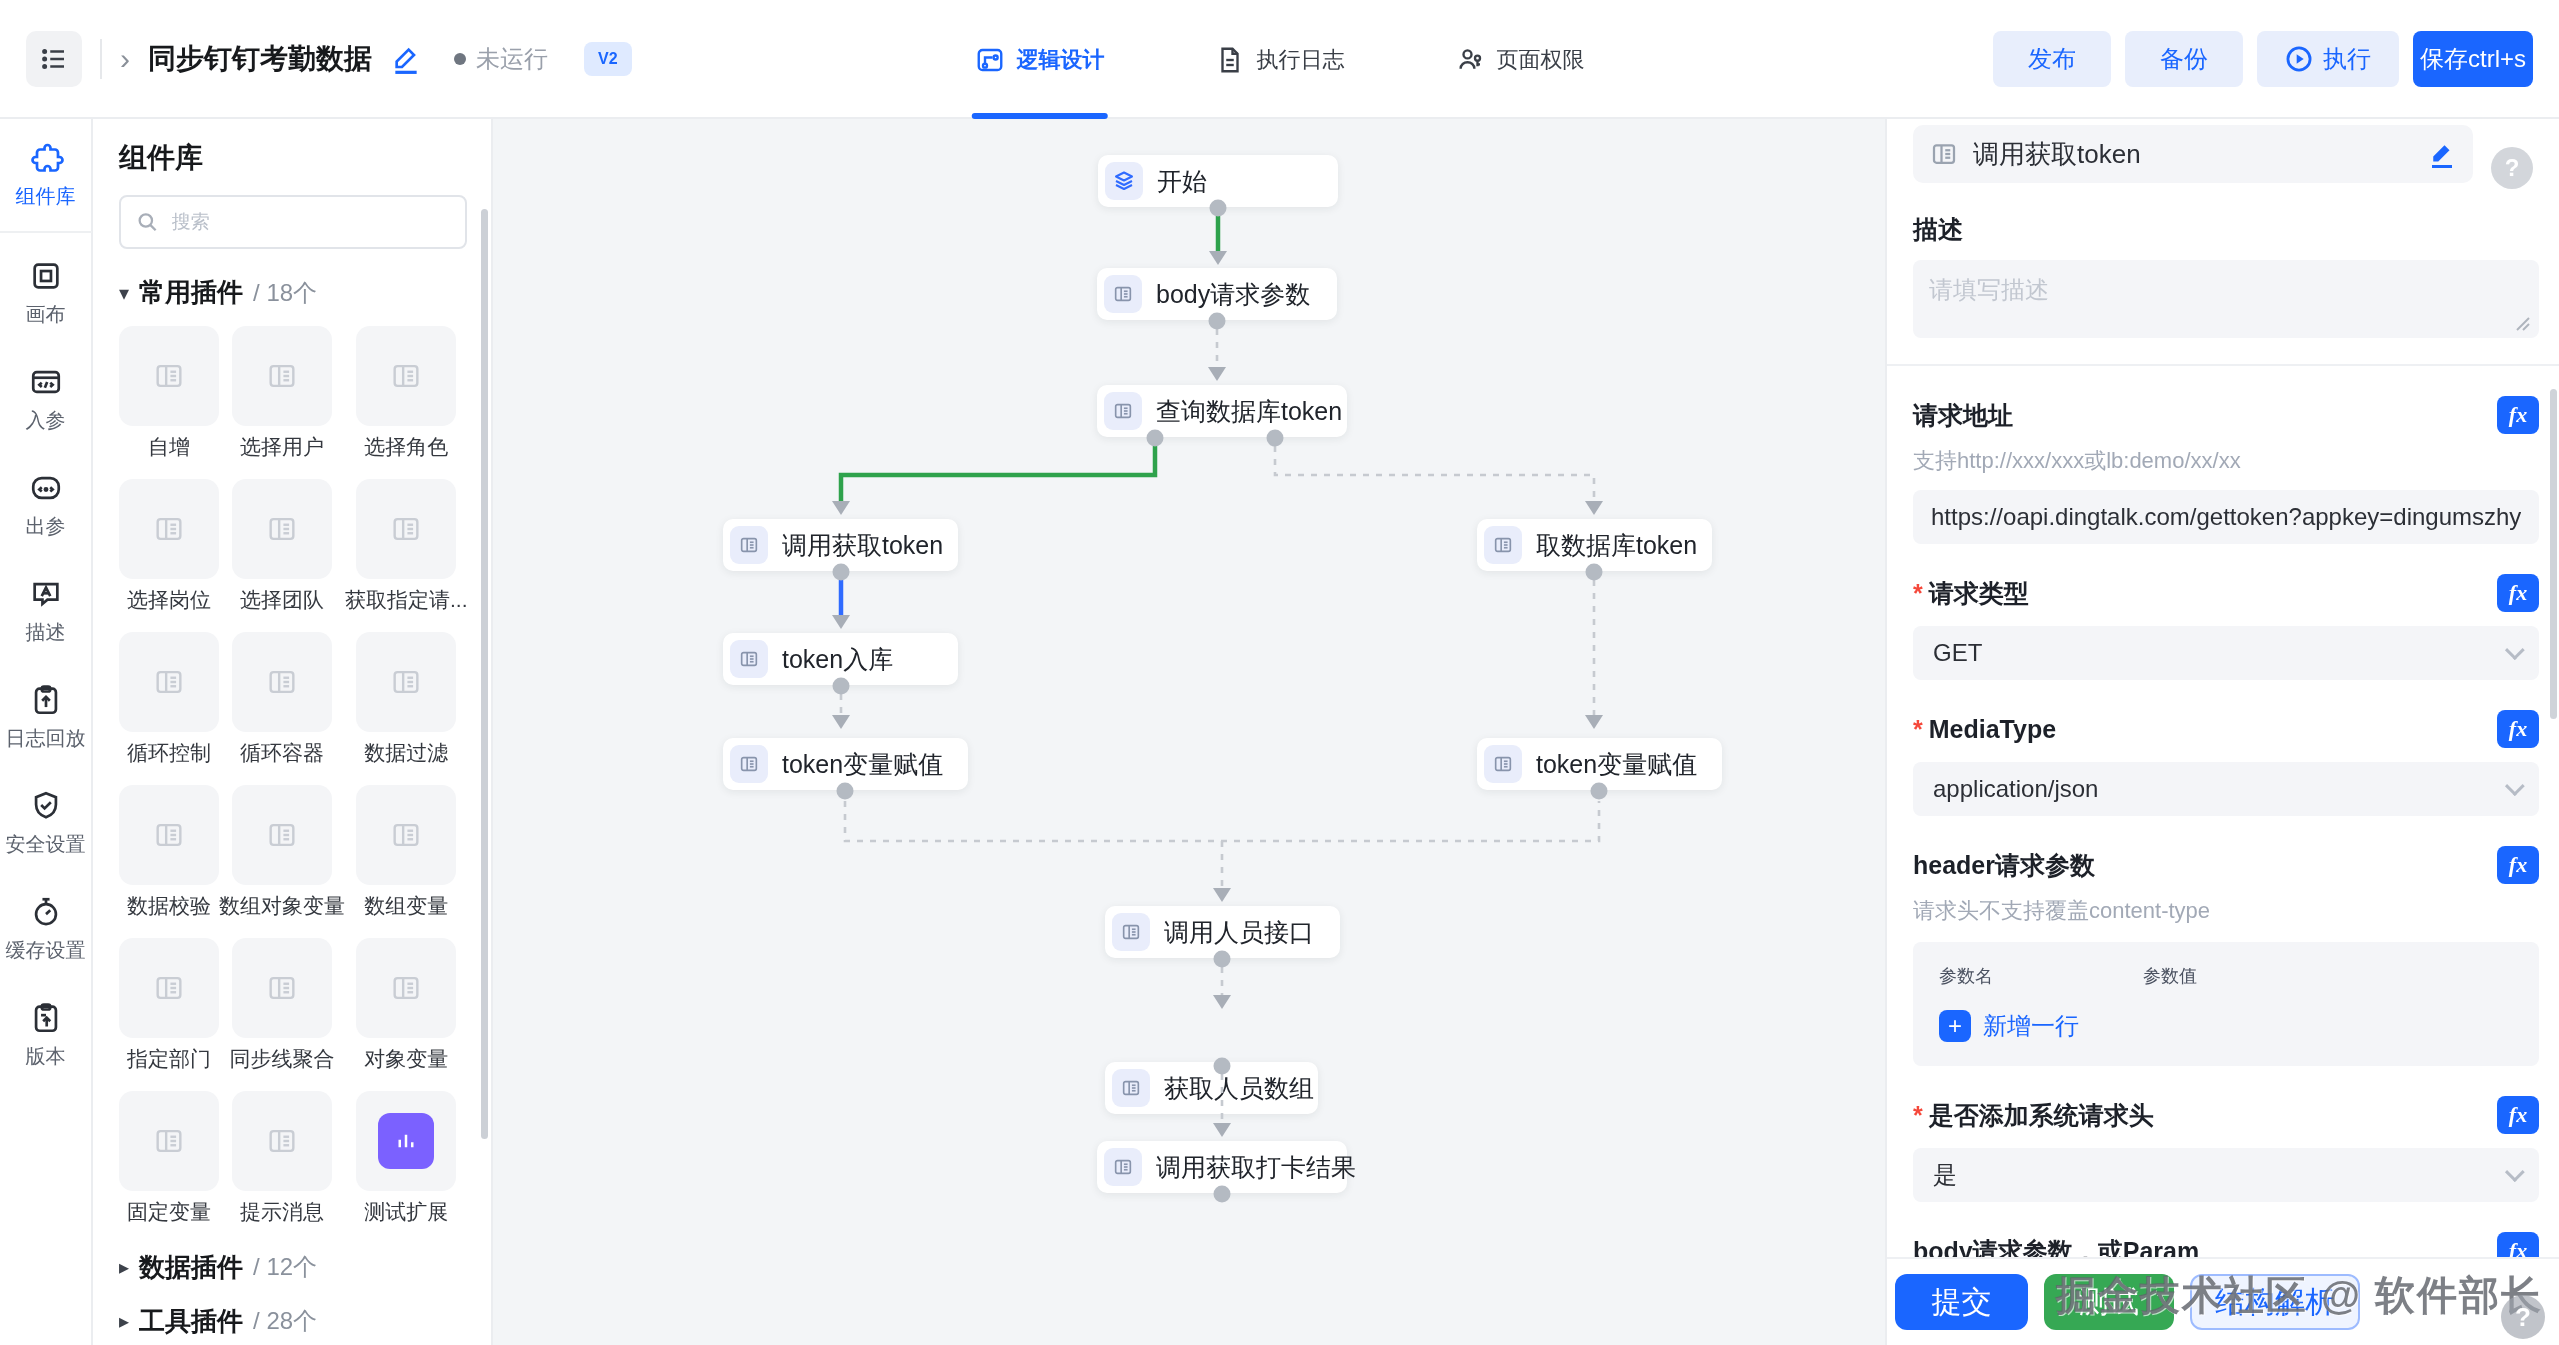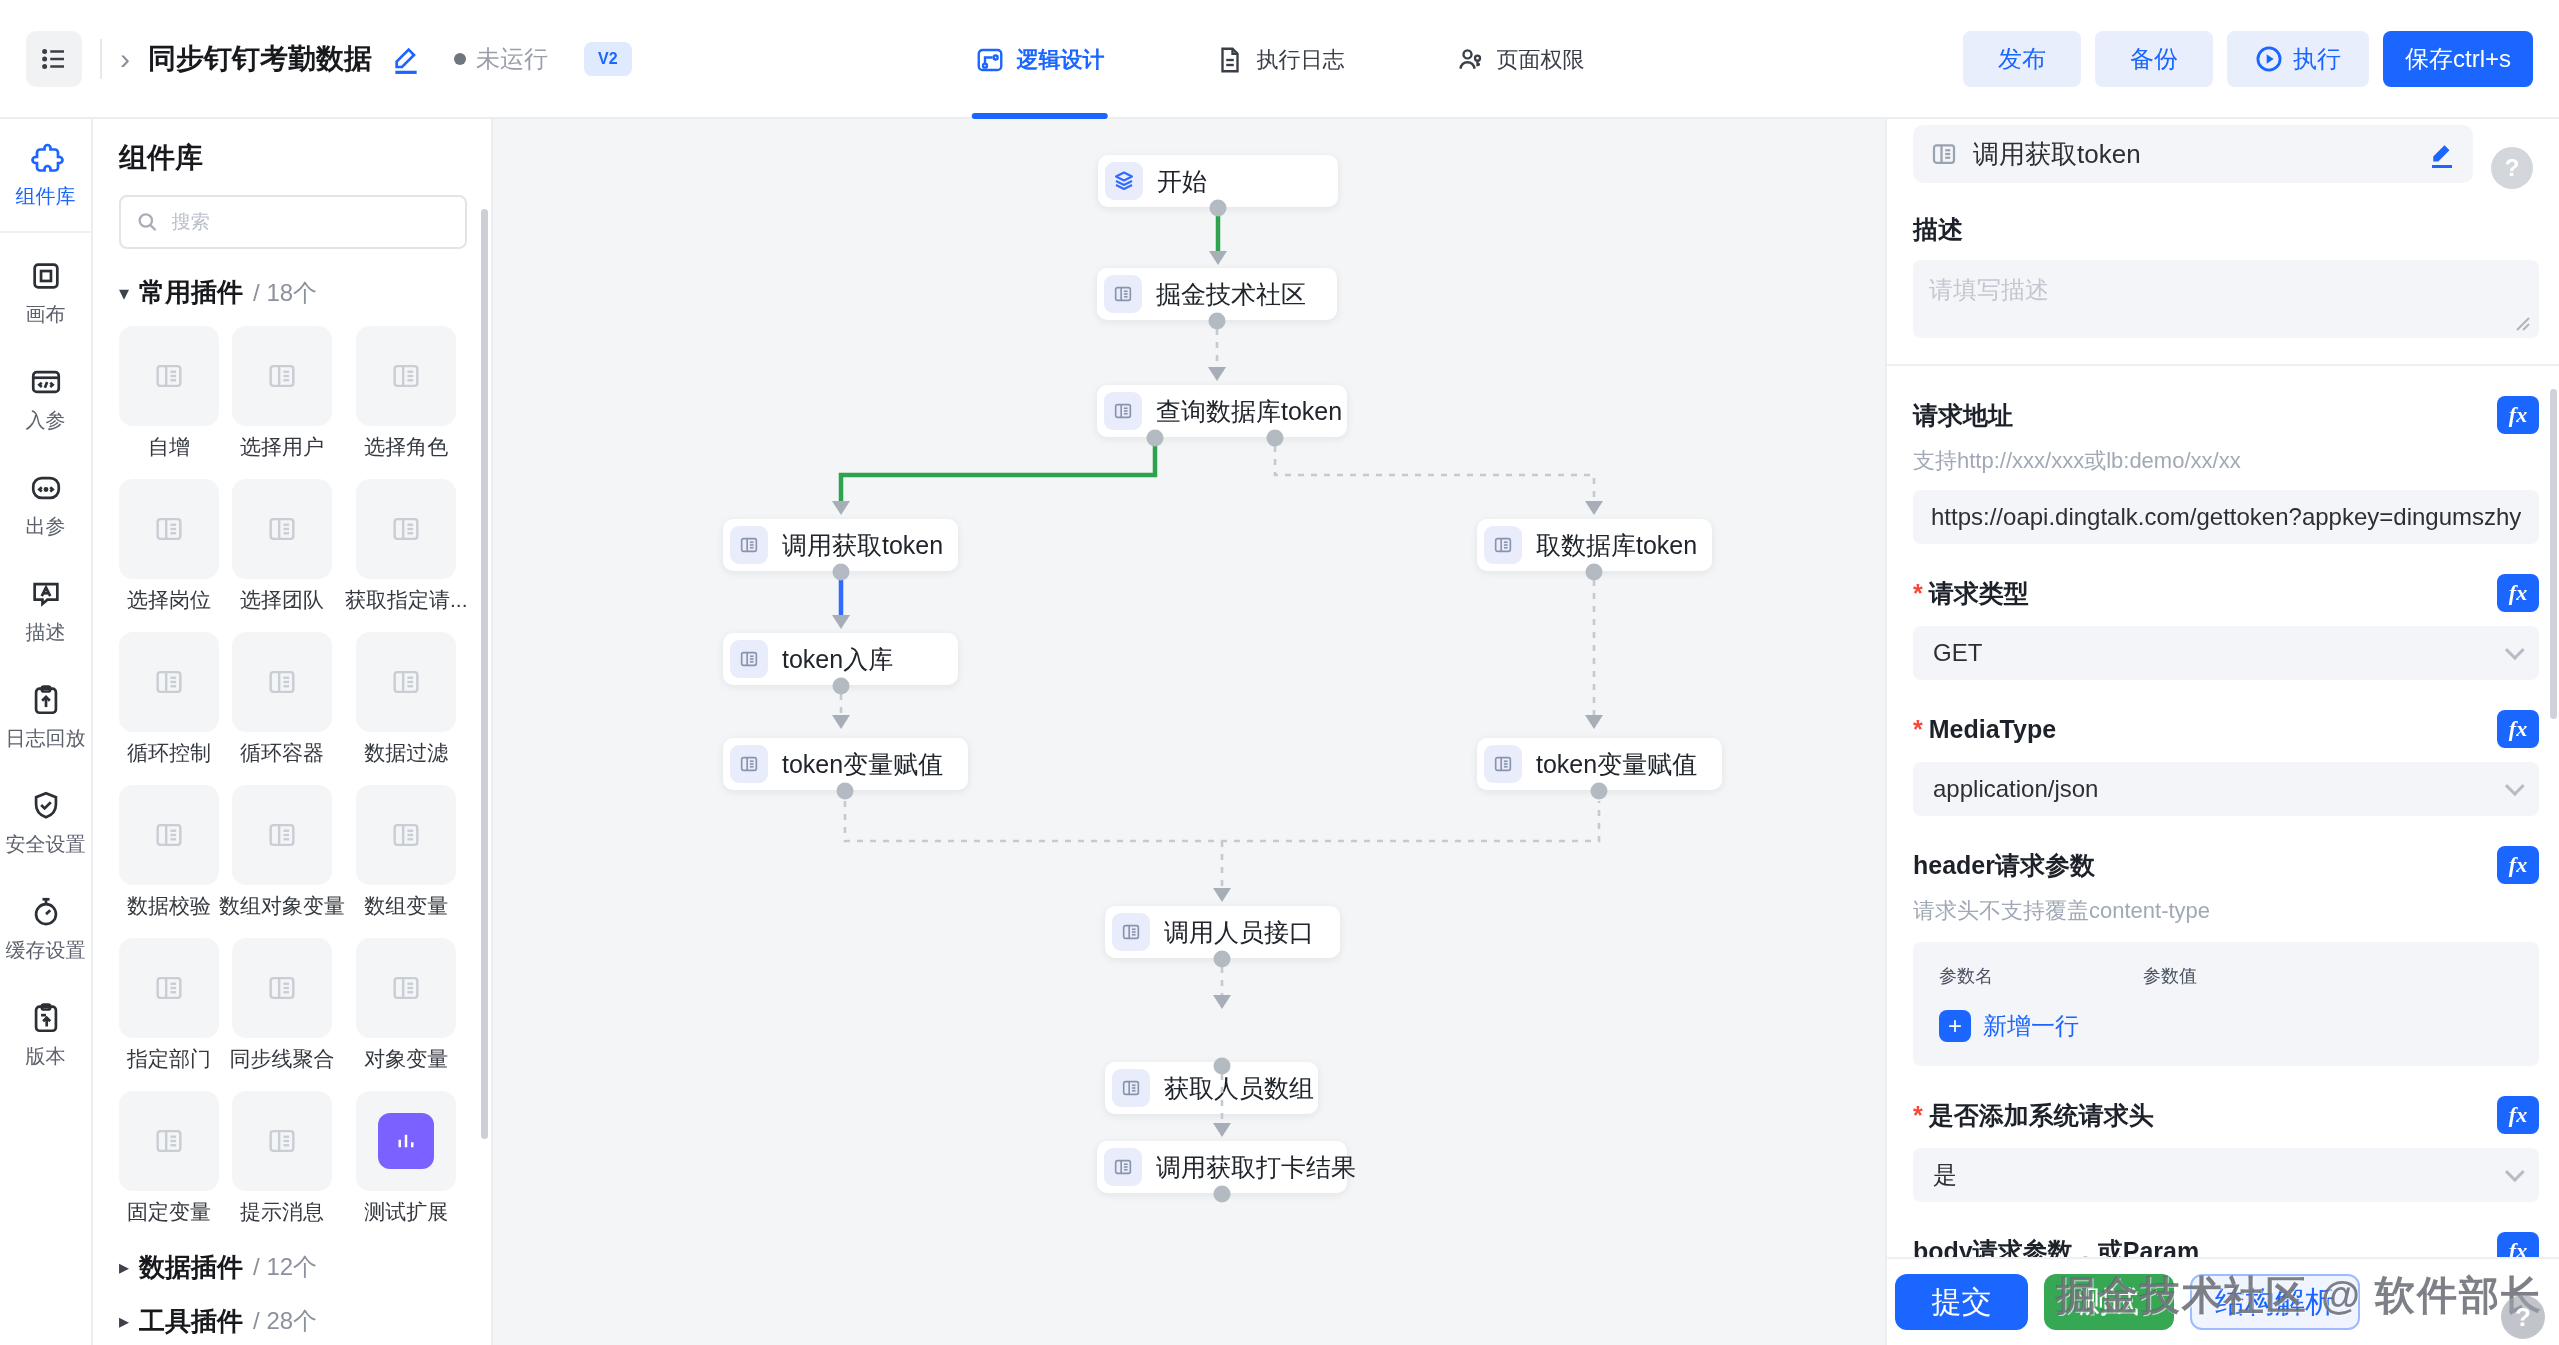--- a/index.html
+++ b/index.html
@@ -26,21 +26,21 @@
   .tab { position:relative; height:119px; display:flex; align-items:center; gap:12px;
     font-size:22px; color:#3a3f47; cursor:pointer; }
   .tab.active { color:#1a66ff; font-weight:600; }
   .tab.active .underline { position:absolute; bottom:0; left:50%; transform:translateX(-50%);
     width:105%; height:6px; border-radius:4px; background:#1a66ff; }
   .tb-right { margin-left:auto; display:flex; align-items:center; gap:14px; padding-right:26px; }
   .btn { border:none; border-radius:8px; font-size:24px; cursor:pointer;
     display:flex; align-items:center; justify-content:center; gap:10px; }
   .btn.light { background:#e8eefc; color:#1a66ff; width:118px; height:56px; }
   .btn.light.run { width:142px; }
-  .btn.primary { background:#1a66ff; color:#fff; width:150px; height:56px; }
+  .btn.primary { background:#1a66ff; color:#fff; width:120px; height:56px; }
 
   
   .rail { position:absolute; left:0; top:119px; width:93px; height:1226px; background:#fff;
     border-right:2px solid #ebedf0; display:flex; flex-direction:column; align-items:center; z-index:5; }
   .ritem { width:93px; padding:20px 0 18px; display:flex; flex-direction:column; align-items:center;
     gap:8px; cursor:pointer; color:#555b66; }
   .ritem svg { stroke:#2b2f36; }
   .ritem .rlabel { font-size:20px; line-height:1.3; text-align:center; color:#5c626d; }
   .ritem.active svg { stroke:#1a66ff; }
   .ritem.active .rlabel { color:#1a66ff; }
@@ -560,21 +560,21 @@
     <div class="node" style="left:604px;top:149px;width:240px">
       <span class="chip">
           <svg width="22" height="22" viewBox="0 0 24 24" fill="none" stroke="currentColor" stroke-width="1.8">
             <rect x="4" y="5" width="16" height="14" rx="2"></rect>
             <line x1="10" y1="5" x2="10" y2="19"></line>
             <line x1="13" y1="9" x2="17" y2="9"></line>
             <line x1="13" y1="12" x2="17" y2="12"></line>
             <line x1="13" y1="15" x2="17" y2="15"></line>
           </svg>
         </span>
-      <span class="nlabel">掘金技术社区</span>
+      <span class="nlabel">body请求参数</span>
     </div>
     <div class="node" style="left:604px;top:266px;width:250px">
       <span class="chip">
           <svg width="22" height="22" viewBox="0 0 24 24" fill="none" stroke="currentColor" stroke-width="1.8">
             <rect x="4" y="5" width="16" height="14" rx="2"></rect>
             <line x1="10" y1="5" x2="10" y2="19"></line>
             <line x1="13" y1="9" x2="17" y2="9"></line>
             <line x1="13" y1="12" x2="17" y2="12"></line>
             <line x1="13" y1="15" x2="17" y2="15"></line>
           </svg>

